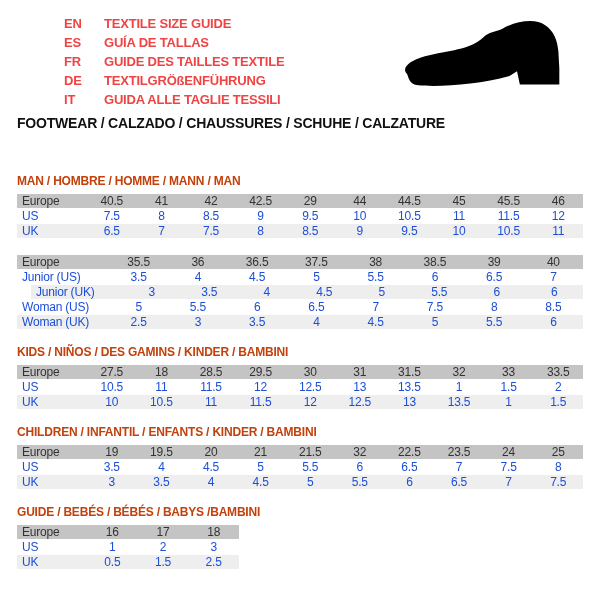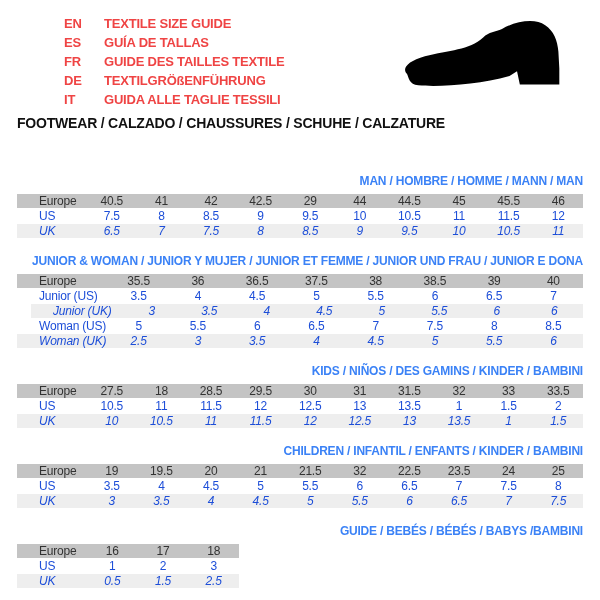--- a/index.html
+++ b/index.html
@@ -25,34 +25,34 @@
 
   
   .shoe-wrap { position:absolute; top:12px; right:16px; width:196px; height:94px; }
   .shoe-wrap svg { display:block; width:100%; height:100%; }
 
   
   .size-tables { margin-top:44px; }
   .size-section { margin-bottom:17px; }
   .table-title {
     font-weight:bold; font-size:12px; line-height:12px;
-    letter-spacing:-0.2px; color:#3b82f6; margin-bottom:7px;text-align:right;
+    letter-spacing:-0.2px; color:#c2410c; margin-bottom:7px;
   }
   .table { width:566px; }
   .table.narrow { width:222px; }
   .trow {
     display:grid; height:14px; margin-bottom:1px;
     align-items:center;
     font-size:12px; line-height:14px; letter-spacing:-0.2px;
     color:#1d4ed8;
   }
   .trow.head { background:var(--head-bg, #c4c4c4); color:#333; }
-  .trow.alt  { background:var(--alt-bg, #eeeeee);font-style:italic; }
+  .trow.alt  { background:var(--alt-bg, #eeeeee); }
   .trow.plain{ background:#ffffff; }
-  .cell.lab { padding-left:22px; white-space:nowrap; }
+  .cell.lab { padding-left:5px; white-space:nowrap; }
   .cell.val { text-align:center; }
 </style>
 </head>
 <body>
 
 <div class="page">
 
   <div class="lang-list">
       <div class="lang-row">
         <span class="lang-code">EN</span>
@@ -137,21 +137,20 @@
             <span class="cell val">8.5</span>
             <span class="cell val">9</span>
             <span class="cell val">9.5</span>
             <span class="cell val">10</span>
             <span class="cell val">10.5</span>
             <span class="cell val">11</span>
           </div>
         </div>
       </section>
       <section class="size-section">
-        <div class="table-title">JUNIOR &amp; WOMAN / JUNIOR Y MUJER / JUNIOR ET FEMME / JUNIOR UND FRAU / JUNIOR E DONA</div>
         <div class="table">
           <div class="trow head" style="grid-template-columns: 92px repeat(8, 1fr);">
             <span class="cell lab">Europe</span>
             <span class="cell val">35.5</span>
             <span class="cell val">36</span>
             <span class="cell val">36.5</span>
             <span class="cell val">37.5</span>
             <span class="cell val">38</span>
             <span class="cell val">38.5</span>
             <span class="cell val">39</span>

